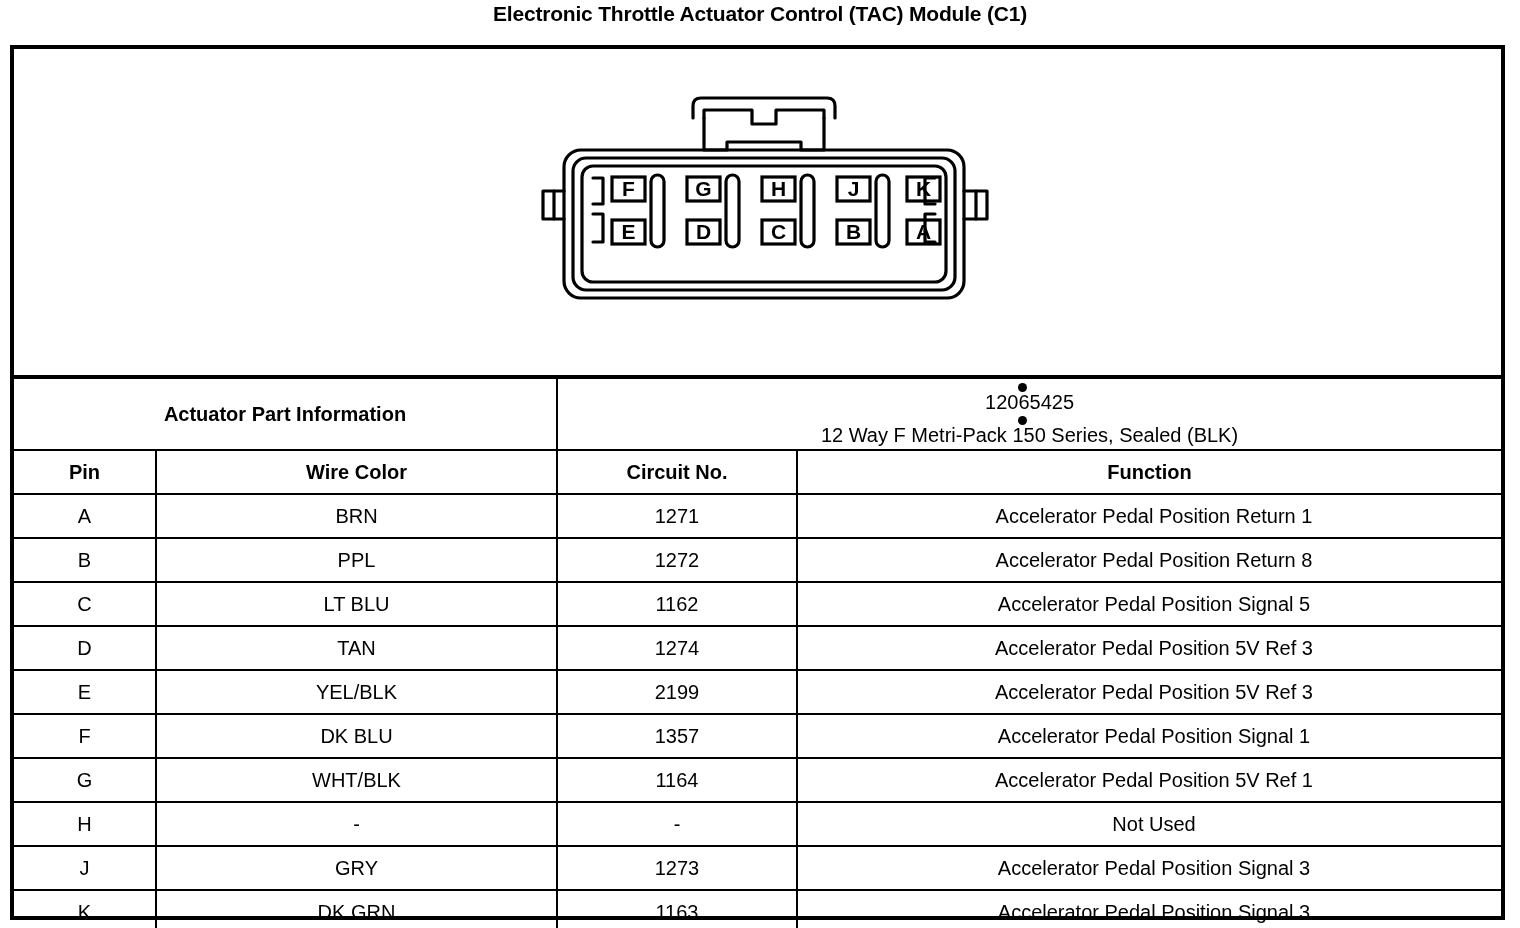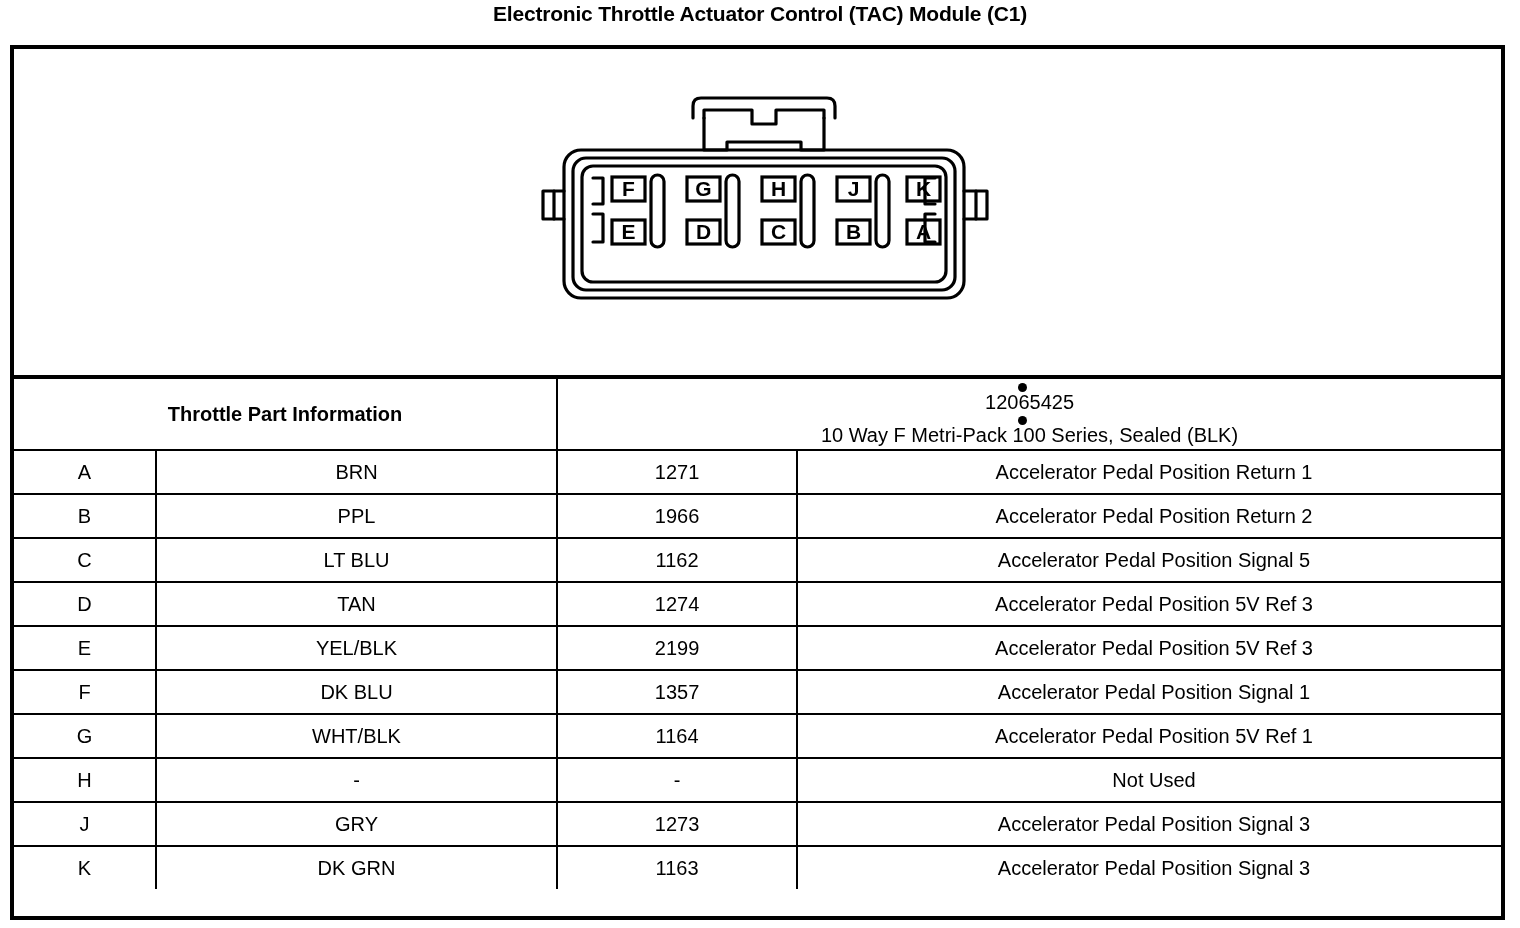--- a/index.html
+++ b/index.html
@@ -210,45 +210,51 @@
 
   <table id="pin-table">
     <colgroup>
       <col class="col-pin">
         <col class="col-color">
         <col class="col-circuit">
         <col class="col-function">
     </colgroup>
     <tbody>
       <tr class="row-partinfo">
-        <td colspan="2" id="part-info-label">Throttle Part Information</td>
+        <td colspan="2" id="part-info-label">Actuator Part Information</td>
         <td colspan="2" id="part-info-list">
           <div class="part-info-line">
             <span class="bullet"></span>
             <span>12065425</span>
           </div>
           <div class="part-info-line">
             <span class="bullet"></span>
-            <span>10 Way F Metri-Pack 100 Series, Sealed (BLK)</span>
+            <span>12 Way F Metri-Pack 150 Series, Sealed (BLK)</span>
           </div>
         </td>
       </tr>
 
+      <tr class="row-header">
+        <td>Pin</td>
+        <td>Wire Color</td>
+        <td>Circuit No.</td>
+        <td class="fn-cell fn-header">Function</td>
+      </tr>
 
       <tr>
         <td>A</td>
         <td>BRN</td>
         <td>1271</td>
         <td class="fn-cell">Accelerator Pedal Position Return 1</td>
       </tr>
       <tr>
         <td>B</td>
         <td>PPL</td>
-        <td>1966</td>
-        <td class="fn-cell">Accelerator Pedal Position Return 2</td>
+        <td>1272</td>
+        <td class="fn-cell">Accelerator Pedal Position Return 8</td>
       </tr>
       <tr>
         <td>C</td>
         <td>LT BLU</td>
         <td>1162</td>
         <td class="fn-cell">Accelerator Pedal Position Signal 5</td>
       </tr>
       <tr>
         <td>D</td>
         <td>TAN</td>

